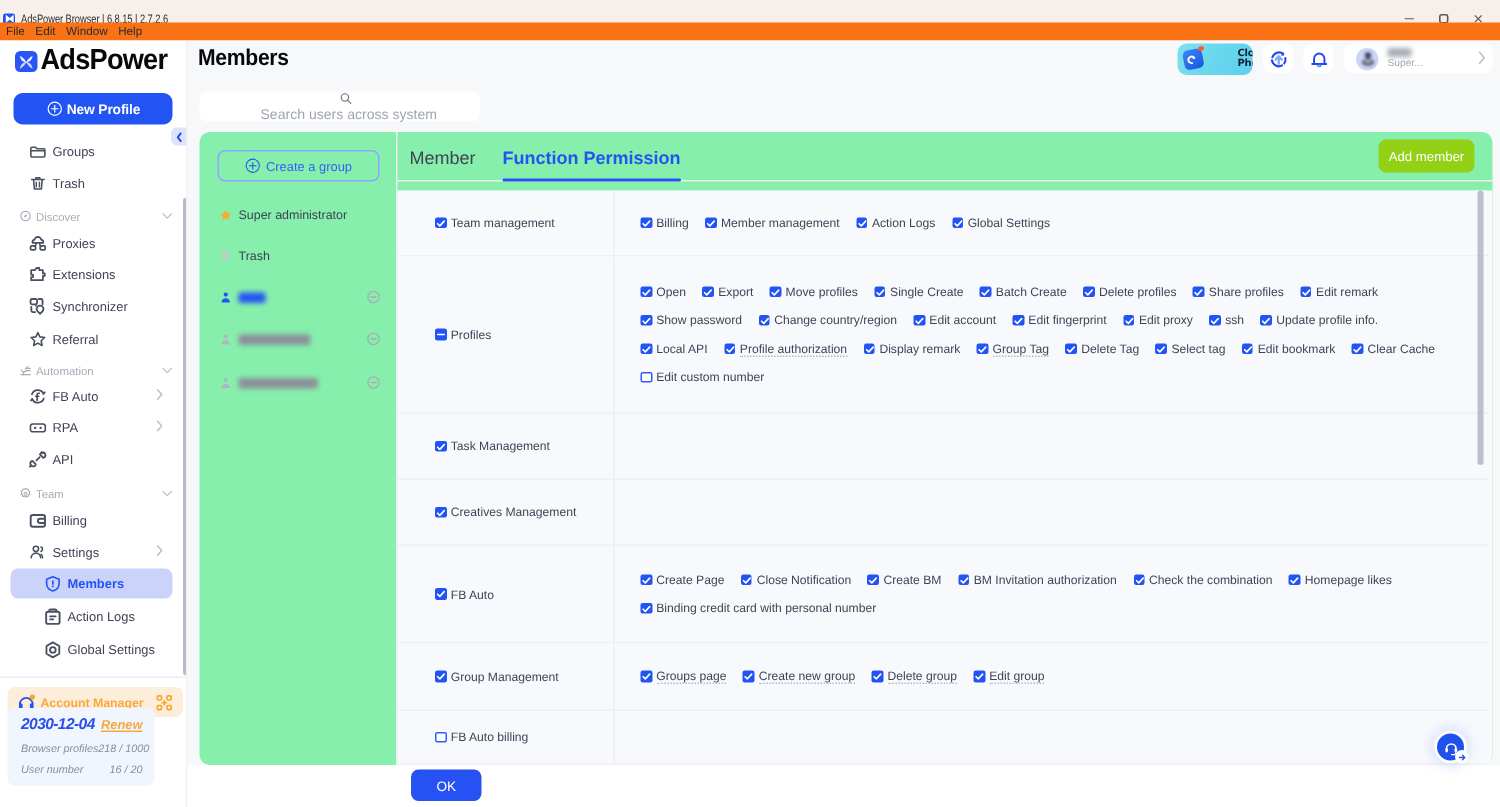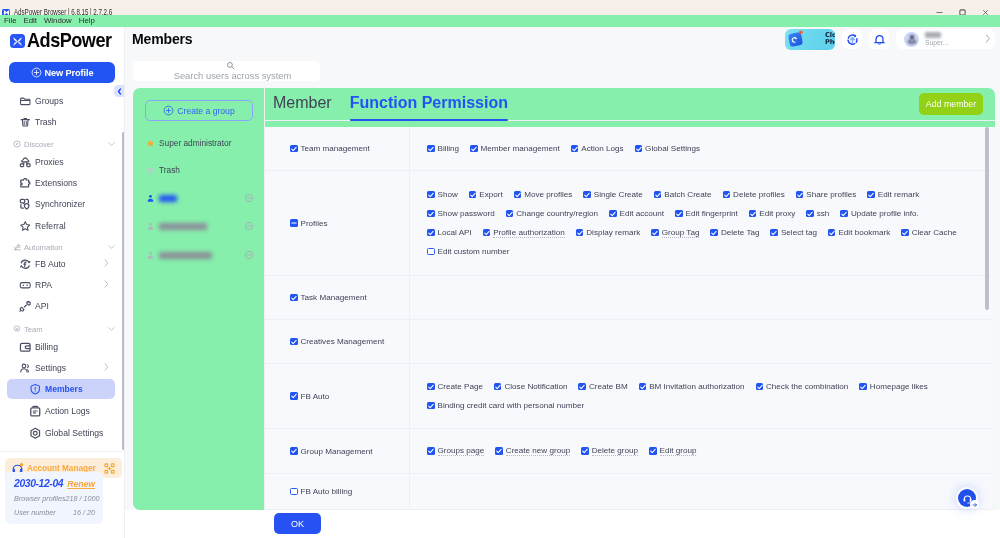--- a/index.html
+++ b/index.html
@@ -20,21 +20,21 @@
   .tb-logo{ width:8px;height:8px;margin-left:2px;margin-right:4px;border-radius:1.5px;background:#2254f4;
             display:flex;align-items:center;justify-content:center;flex:0 0 auto;}
   .tb-title{ font-size:8.2px; color:#2b2b2b; letter-spacing:-0.05px; transform:scaleX(0.76); transform-origin:left center;}
   .tb-btns{ margin-left:auto; display:flex; align-items:center; height:15px; padding-right:3px;}
   .tb-btn{ width:23px;height:15px;display:flex;align-items:center;justify-content:center;}
   .tb-btn svg{ display:block; }
 
   
   .menubar{
     position:absolute; left:0; top:15px; width:1000px; height:12px;
-    background:#86efac; display:flex; align-items:center; padding-left:0.5px;
+    background:#f97316; display:flex; align-items:center; padding-left:0.5px;
   }
   .menu-item{ font-size:7.8px; color:#2b2b2b; padding:0 3.5px; line-height:12px;}
 
   
   .sidebar{
     position:absolute; left:0; top:27px; width:125px; height:511px;
     background:#ffffff; overflow:hidden; border-right:1px solid #eef0f3;
   }
   .brand{ display:flex; align-items:center; height:26px; padding-left:10px; margin-top:1px;}
   .brand-mark{ width:14.5px;height:14.5px;border-radius:3.5px;background:#2a55f5;
@@ -132,21 +132,21 @@
   .glist{ position:absolute; left:0; top:0; width:132px; height:422px;}
   .grow{ display:flex;align-items:center;height:26px; padding-left:13px; position:absolute; left:0; right:0; font-size:8.3px; color:#3f4455;}
   .grow .ico{ width:9px;height:9px;display:flex;align-items:center;justify-content:center;margin-right:4px;flex:0 0 auto;}
   .grow .minus{ position:absolute; right:11px; top:50%; transform:translateY(-50%); display:flex;}
   .blurname{ height:7px;border-radius:1.5px; filter:blur(1.9px);}
 
   
   .rightpanel{ position:absolute; left:132px; top:0; width:730px; height:422px;}
   .tabs{ position:absolute; left:0; top:0; width:730px; height:33px; display:flex; align-items:flex-end; padding-left:8px;
          border-bottom:1px solid #eef0f3;}
-  .tab{ font-size:16px; color:#3f4455; padding:0 0 8px 0; margin-right:18px; position:relative;}
+  .tab{ font-size:12px; color:#3f4455; padding:0 0 8px 0; margin-right:18px; position:relative;}
   .tab.active{ color:#2254f4; font-weight:bold;}
   .tab.active:after{ content:''; position:absolute; left:0; right:0; bottom:-1px; height:2px; background:#2254f4; border-radius:2px;}
   .addmember{
     position:absolute; right:12px; top:5px; width:64px;height:22px;border-radius:5px;background:#93d117;
     color:#fff; font-size:8.8px; display:flex;align-items:center;justify-content:center;
   }
 
   .perm-wrap{ position:absolute; left:0; top:39px; width:730px; height:383px; overflow:hidden; background:#f8f9fd;}
   .perm-table{ width:727px;text-align:center; }
   .perm-row{ display:flex; border-bottom:1px solid #edeff5; background:#f8f9fd;}
@@ -679,21 +679,21 @@
                     <span class="lbl">Profiles</span>
                   </span>
     </div>
     <div class="perm-right">
                   <span class="cb">
                     <span class="box on">
                       <svg width="8" height="8" viewBox="0 0 12 12">
                         <path d="M2.6 6.2 L4.8 8.4 L9.2 3.6" fill="none" stroke="#fff" stroke-width="1.6" stroke-linecap="round" stroke-linejoin="round"></path>
                       </svg>
                     </span>
-                    <span class="lbl">Show</span>
+                    <span class="lbl">Open</span>
                   </span>
                   <span class="cb">
                     <span class="box on">
                       <svg width="8" height="8" viewBox="0 0 12 12">
                         <path d="M2.6 6.2 L4.8 8.4 L9.2 3.6" fill="none" stroke="#fff" stroke-width="1.6" stroke-linecap="round" stroke-linejoin="round"></path>
                       </svg>
                     </span>
                     <span class="lbl">Export</span>
                   </span>
                   <span class="cb">

